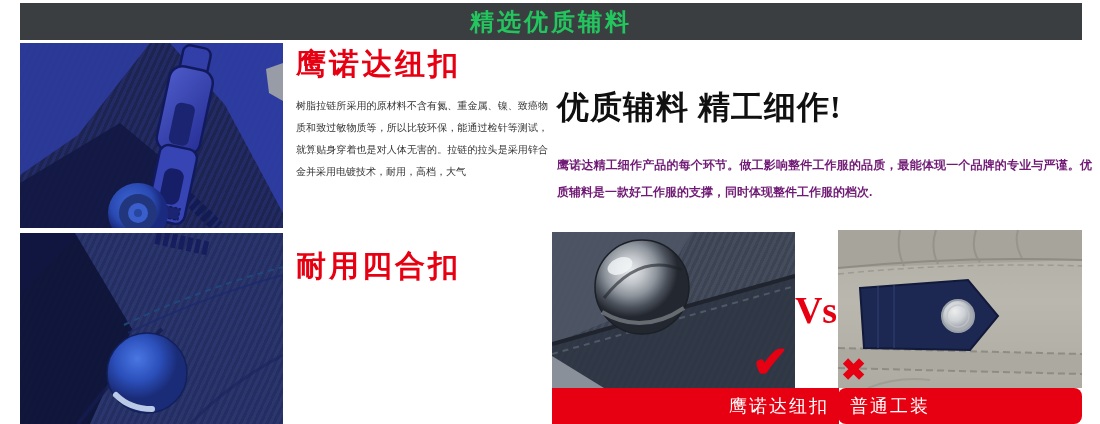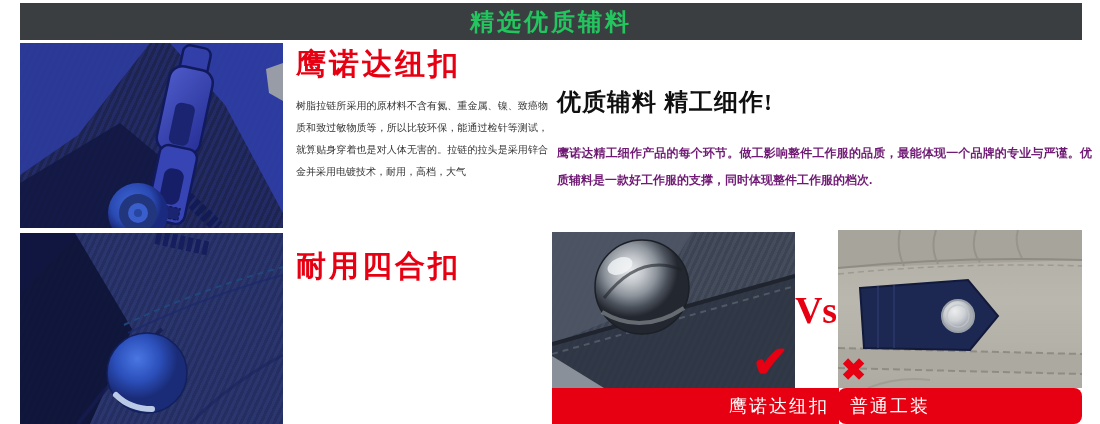--- a/index.html
+++ b/index.html
@@ -28,21 +28,21 @@
   .feature { position:absolute; left:296px; width:252px; }
   #feature-zipper { top:44px; }
   #feature-button { top:246px; }
   .feature h2 { margin:0 0 10px 0; color:var(--accent-red,#e60012);
     font-size:30px; font-weight:bold; letter-spacing:3px; }
   .feature p { margin:0; font-size:10px; line-height:22px; color:#333;
     text-align:justify;font-family:Liberation Serif, serif; }
   
   .quality { position:absolute; left:557px; top:86px; width:535px; }
   .quality h2 { margin:0 0 22px 0; font-family:"Liberation Serif", serif;
-    font-size:24px; font-weight:bold; color:#101010; letter-spacing:1px; }
+    font-size:32px; font-weight:bold; color:#101010; letter-spacing:1px; }
   .quality p { margin:0; font-size:12px; font-weight:bold; line-height:27px;
     color:#701a75; text-align:justify; }
   
   .bar { position:absolute; top:388px; height:36px; line-height:36px;
     background:var(--accent-red,#e60012); color:#fff; font-size:18px;
     letter-spacing:2px; box-sizing:border-box; z-index:2;
     font-family:"Liberation Serif", serif; }
   #bar-left  { left:552px; width:287px; text-align:right; padding-right:10px; }
   #bar-right { left:838px; width:244px; text-align:left;  padding-left:12px;border-radius:8px; }
   .vs { position:absolute; left:793px; top:288px; width:46px; text-align:center;

